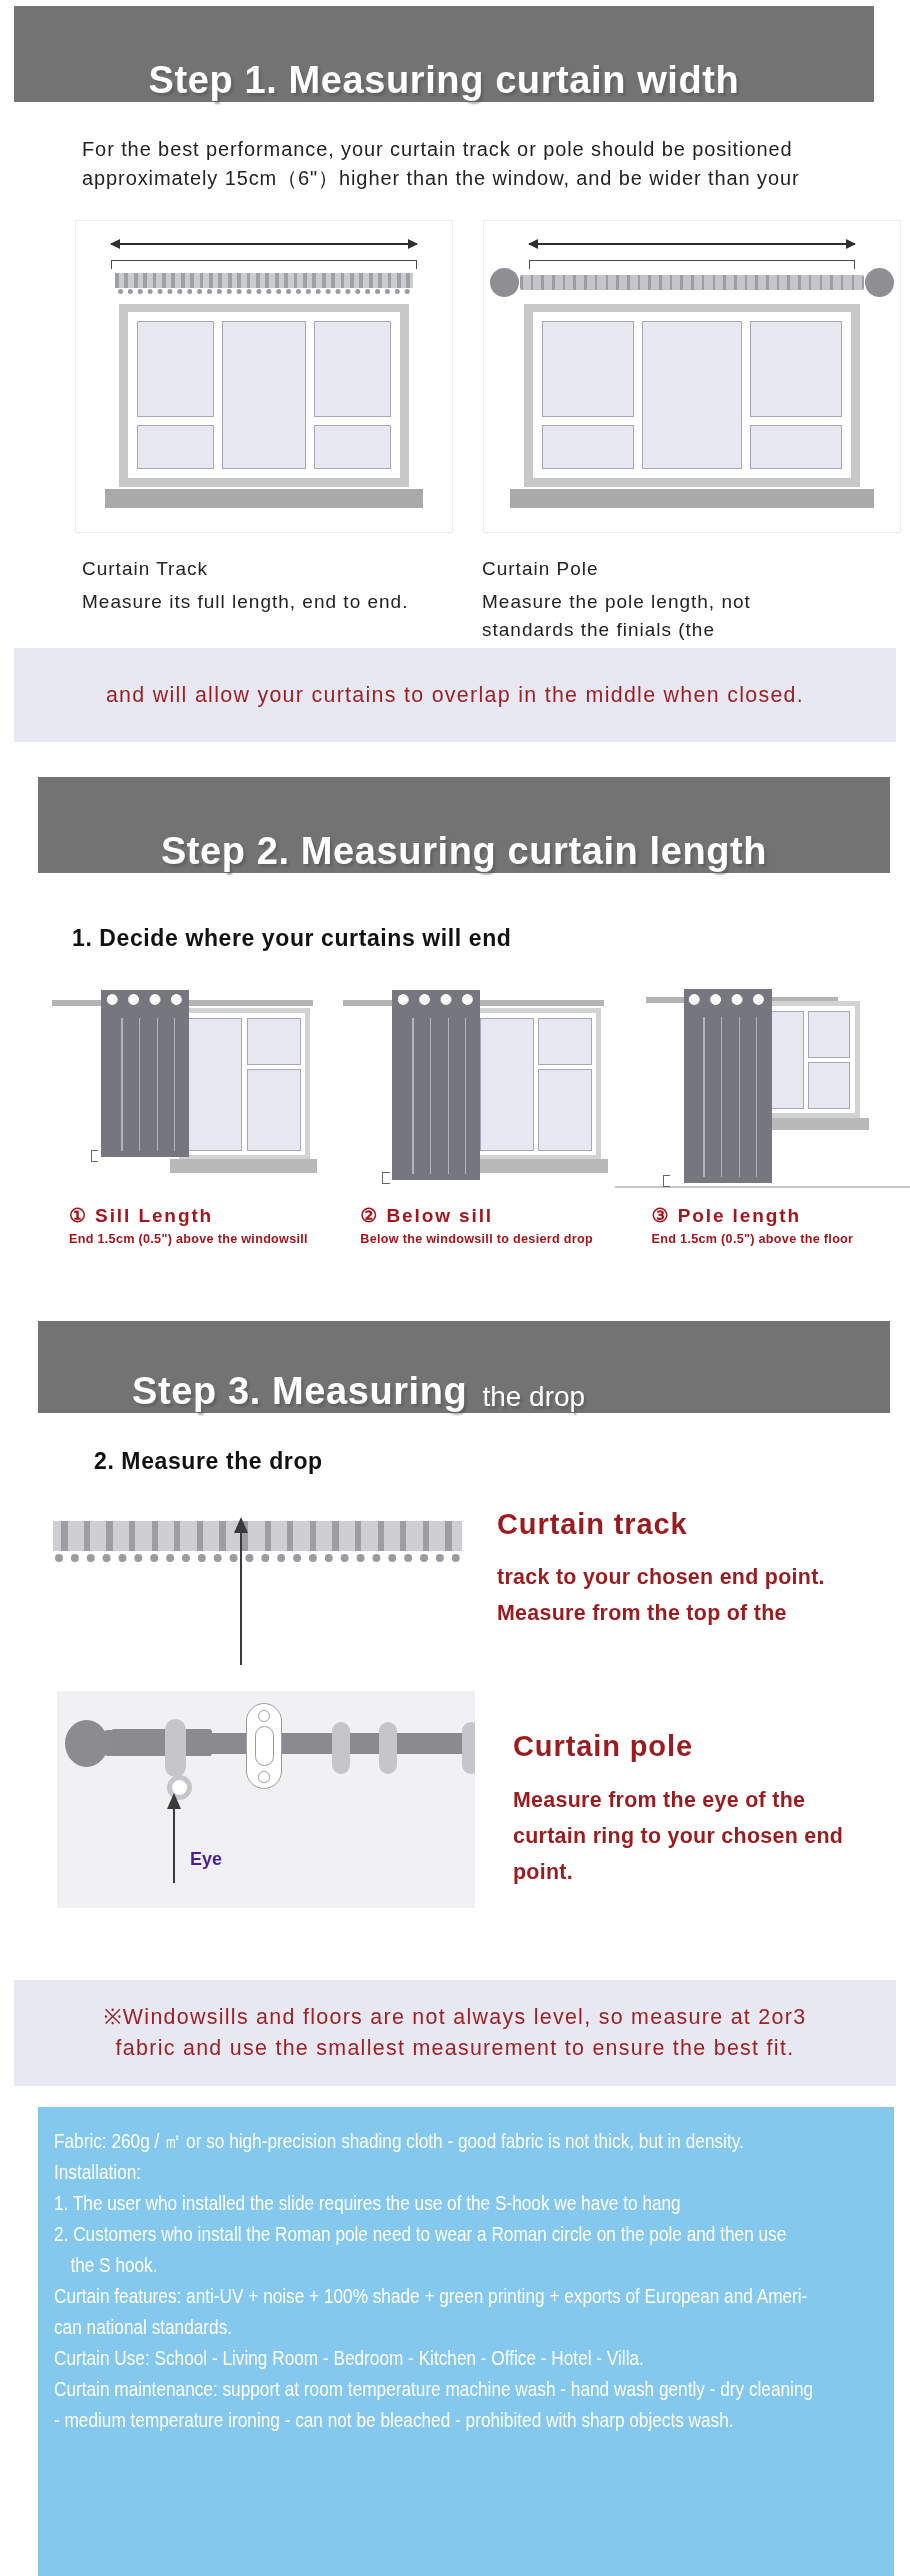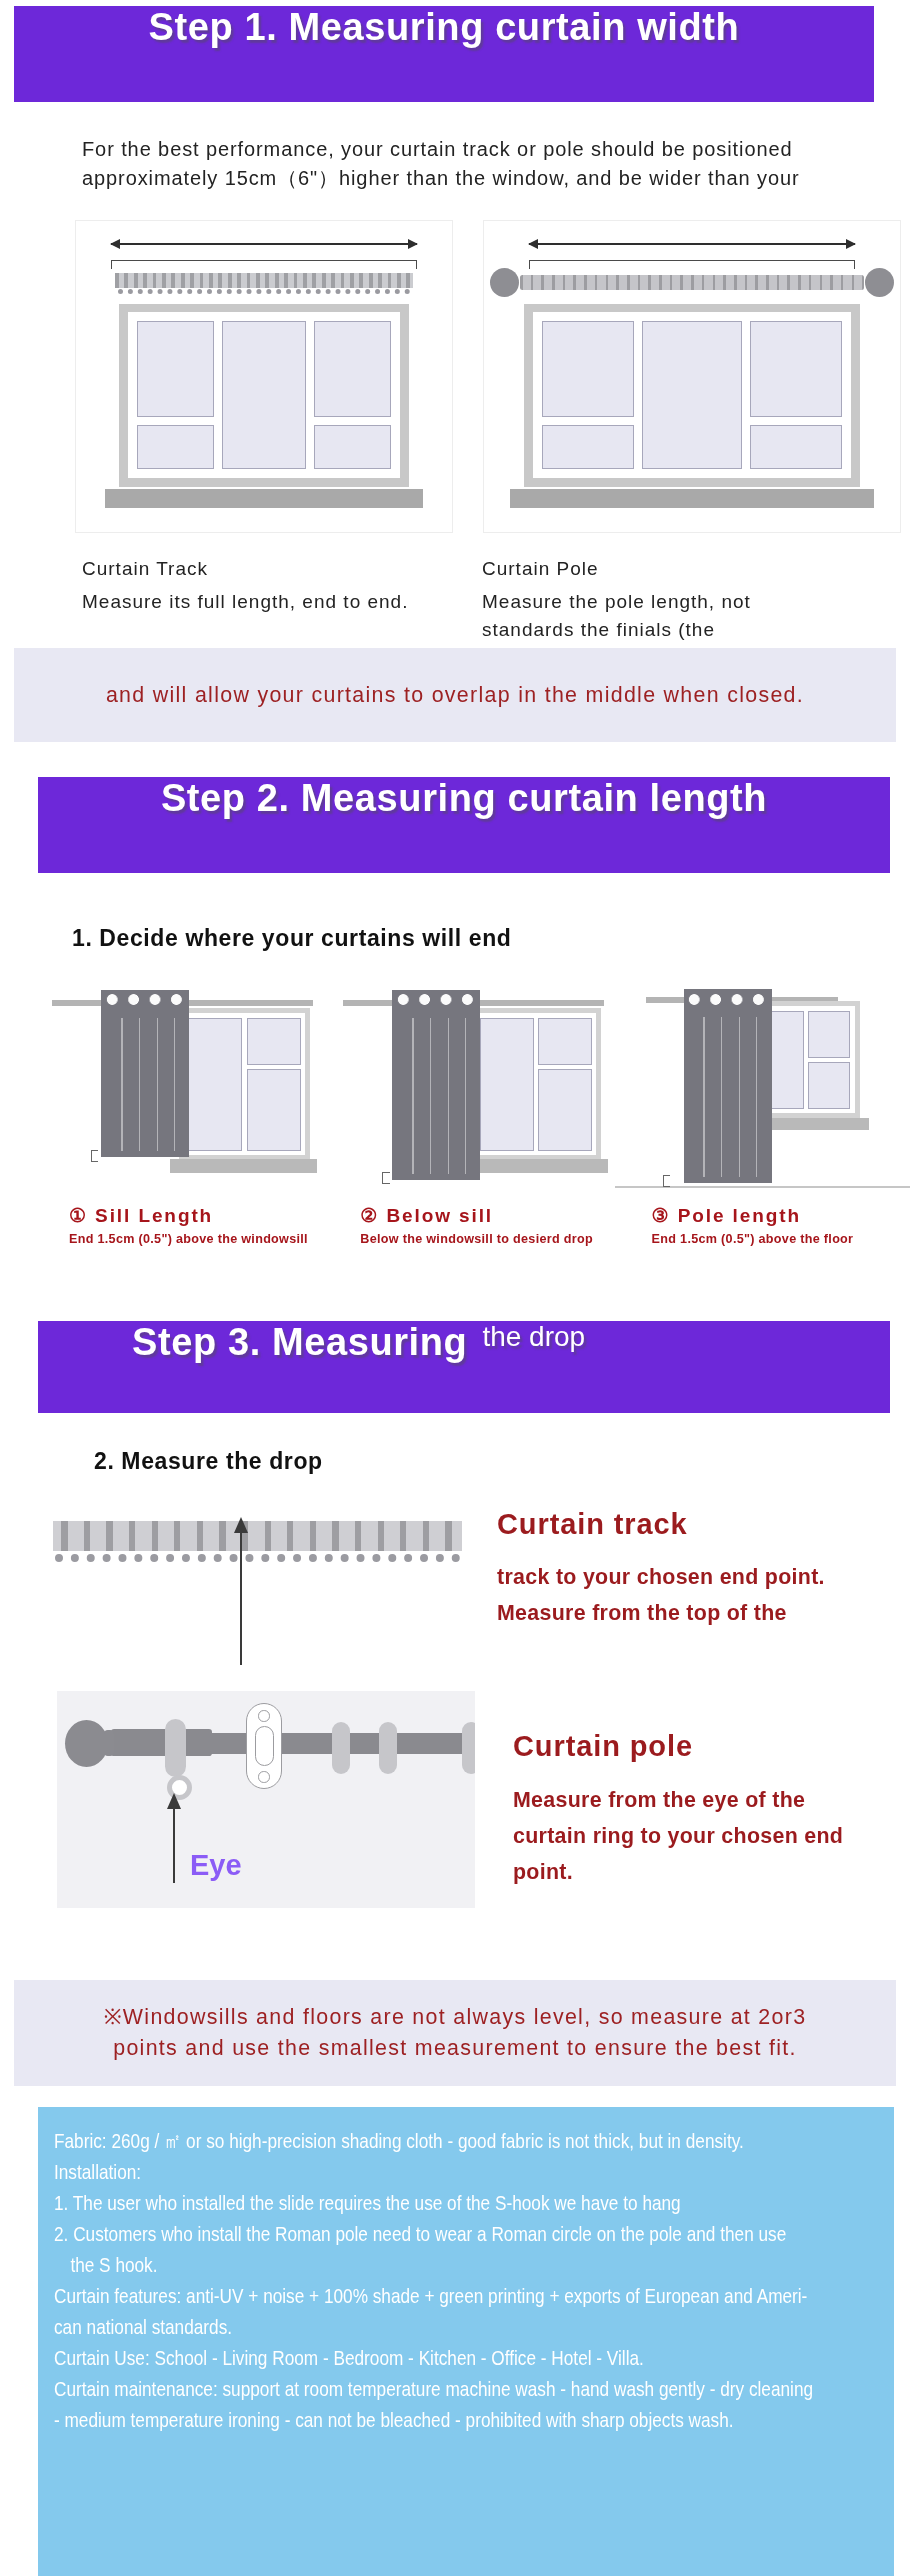--- a/index.html
+++ b/index.html
@@ -1,20 +1,20 @@
 <!DOCTYPE html>
 <html style="font-size:10px"><head>
 <meta charset="utf-8">
 <style>
   html,body{margin:0;padding:0;background:#fff;}
   .page{position:relative;width:910px;height:2576px;background:#ffffff;overflow:hidden;
         font-family:"Liberation Sans", sans-serif;color:#222;}
 
   
-  .band{background:#6d28d9;display:flex;align-items:flex-start;justify-content:center;}
+  .band{background:#737373;display:flex;align-items:flex-end;justify-content:center;}
   .band .btxt{color:#fff;font-weight:bold;font-size:38px;letter-spacing:0.6px;
               text-shadow:2.5px 2.5px 1.9px rgba(80,80,80,.45);white-space:nowrap;}
   .band1{margin:6.3px 0 0 14px;width:860px;height:96px;}
   .band2{margin:35px 0 0 38px;width:852px;height:96px;}
   .band3{margin:75px 0 0 38px;width:852px;height:92px;justify-content:flex-start;padding-left:94px;box-sizing:border-box;}
   .band3 .btxt-sub{color:#fff;font-weight:normal;font-size:28px;margin-left:15px;
                    text-shadow:2.5px 2.5px 1.9px rgba(80,80,80,.45);white-space:nowrap;}
 
   
   .intro{margin:33px 0 0 82px;font-size:20px;letter-spacing:0.9px;line-height:29px;color:#232323;}
@@ -129,21 +129,21 @@
   .pring.r2{left:275px;top:31px;width:17.6px;height:52px;}
   .pring.r3{left:322px;top:31px;width:17.6px;height:52px;}
   .pring.r4{left:405px;top:31px;width:17.6px;height:52px;}
   .eye-ring{position:absolute;left:110px;top:84px;width:15px;height:15px;border:5.7px solid #c6c6ca;border-radius:50%;background:#fff;}
   .bracket{position:absolute;left:189px;top:12.6px;width:36px;height:86px;border:1.9px solid #9c9ca0;border-radius:19px;
            background:#fff;display:flex;flex-direction:column;align-items:center;justify-content:space-between;
            padding:5.7px 0;box-sizing:border-box;}
   .screw-hole{width:9.4px;height:9.4px;border:1.9px solid #9c9ca0;border-radius:50%;background:#fff;}
   .bracket-slot{width:17px;height:38px;border:1.9px solid #9c9ca0;border-radius:9.4px;background:#fff;}
   .eye-arrow{left:116px;top:117px;height:75px;}
-  .eye-label{position:absolute;left:133px;top:158px;font-size:29px;font-weight:bold;color:#8b5cf6;}
+  .eye-label{position:absolute;left:133px;top:158px;font-size:18px;font-weight:bold;color:#4c1d95;}
   .pole-text{margin-left:38px;padding-top:39px;}
   .pole-text .red-body{margin-top:19px;}
 
   
   .footer{margin:21.4px 0 0 38px;width:856px;height:497px;background:#84c9ed;box-sizing:border-box;
           padding:17.6px 0 0 16.4px;}
   .footer-line{color:#fff;font-size:21px;line-height:31px;white-space:nowrap;
                transform:scaleX(.82);transform-origin:left center;}
   .footer-line.indent{padding-left:20px;}
 </style>
@@ -356,21 +356,21 @@
       <div class="red-body">
         <div>Measure from the eye of the</div>
         <div>curtain ring to your chosen end</div>
         <div>point.</div>
       </div>
     </div>
   </div>
 
   <div class="note note2">
     <div>※Windowsills and floors are not always level, so measure at 2or3</div>
-    <div>points and use the smallest measurement to ensure the best fit.</div>
+    <div>fabric and use the smallest measurement to ensure the best fit.</div>
   </div>
 
   <div class="footer">
     <div class="footer-line">Fabric: 260g / ㎡ or so high-precision shading cloth - good fabric is not thick, but in density.</div>
     <div class="footer-line">Installation:</div>
     <div class="footer-line">1. The user who installed the slide requires the use of the S-hook we have to hang</div>
     <div class="footer-line">2. Customers who install the Roman pole need to wear a Roman circle on the pole and then use</div>
     <div class="footer-line indent">the S hook.</div>
     <div class="footer-line">Curtain features: anti-UV + noise + 100% shade + green printing + exports of European and Ameri-</div>
     <div class="footer-line">can national standards.</div>

